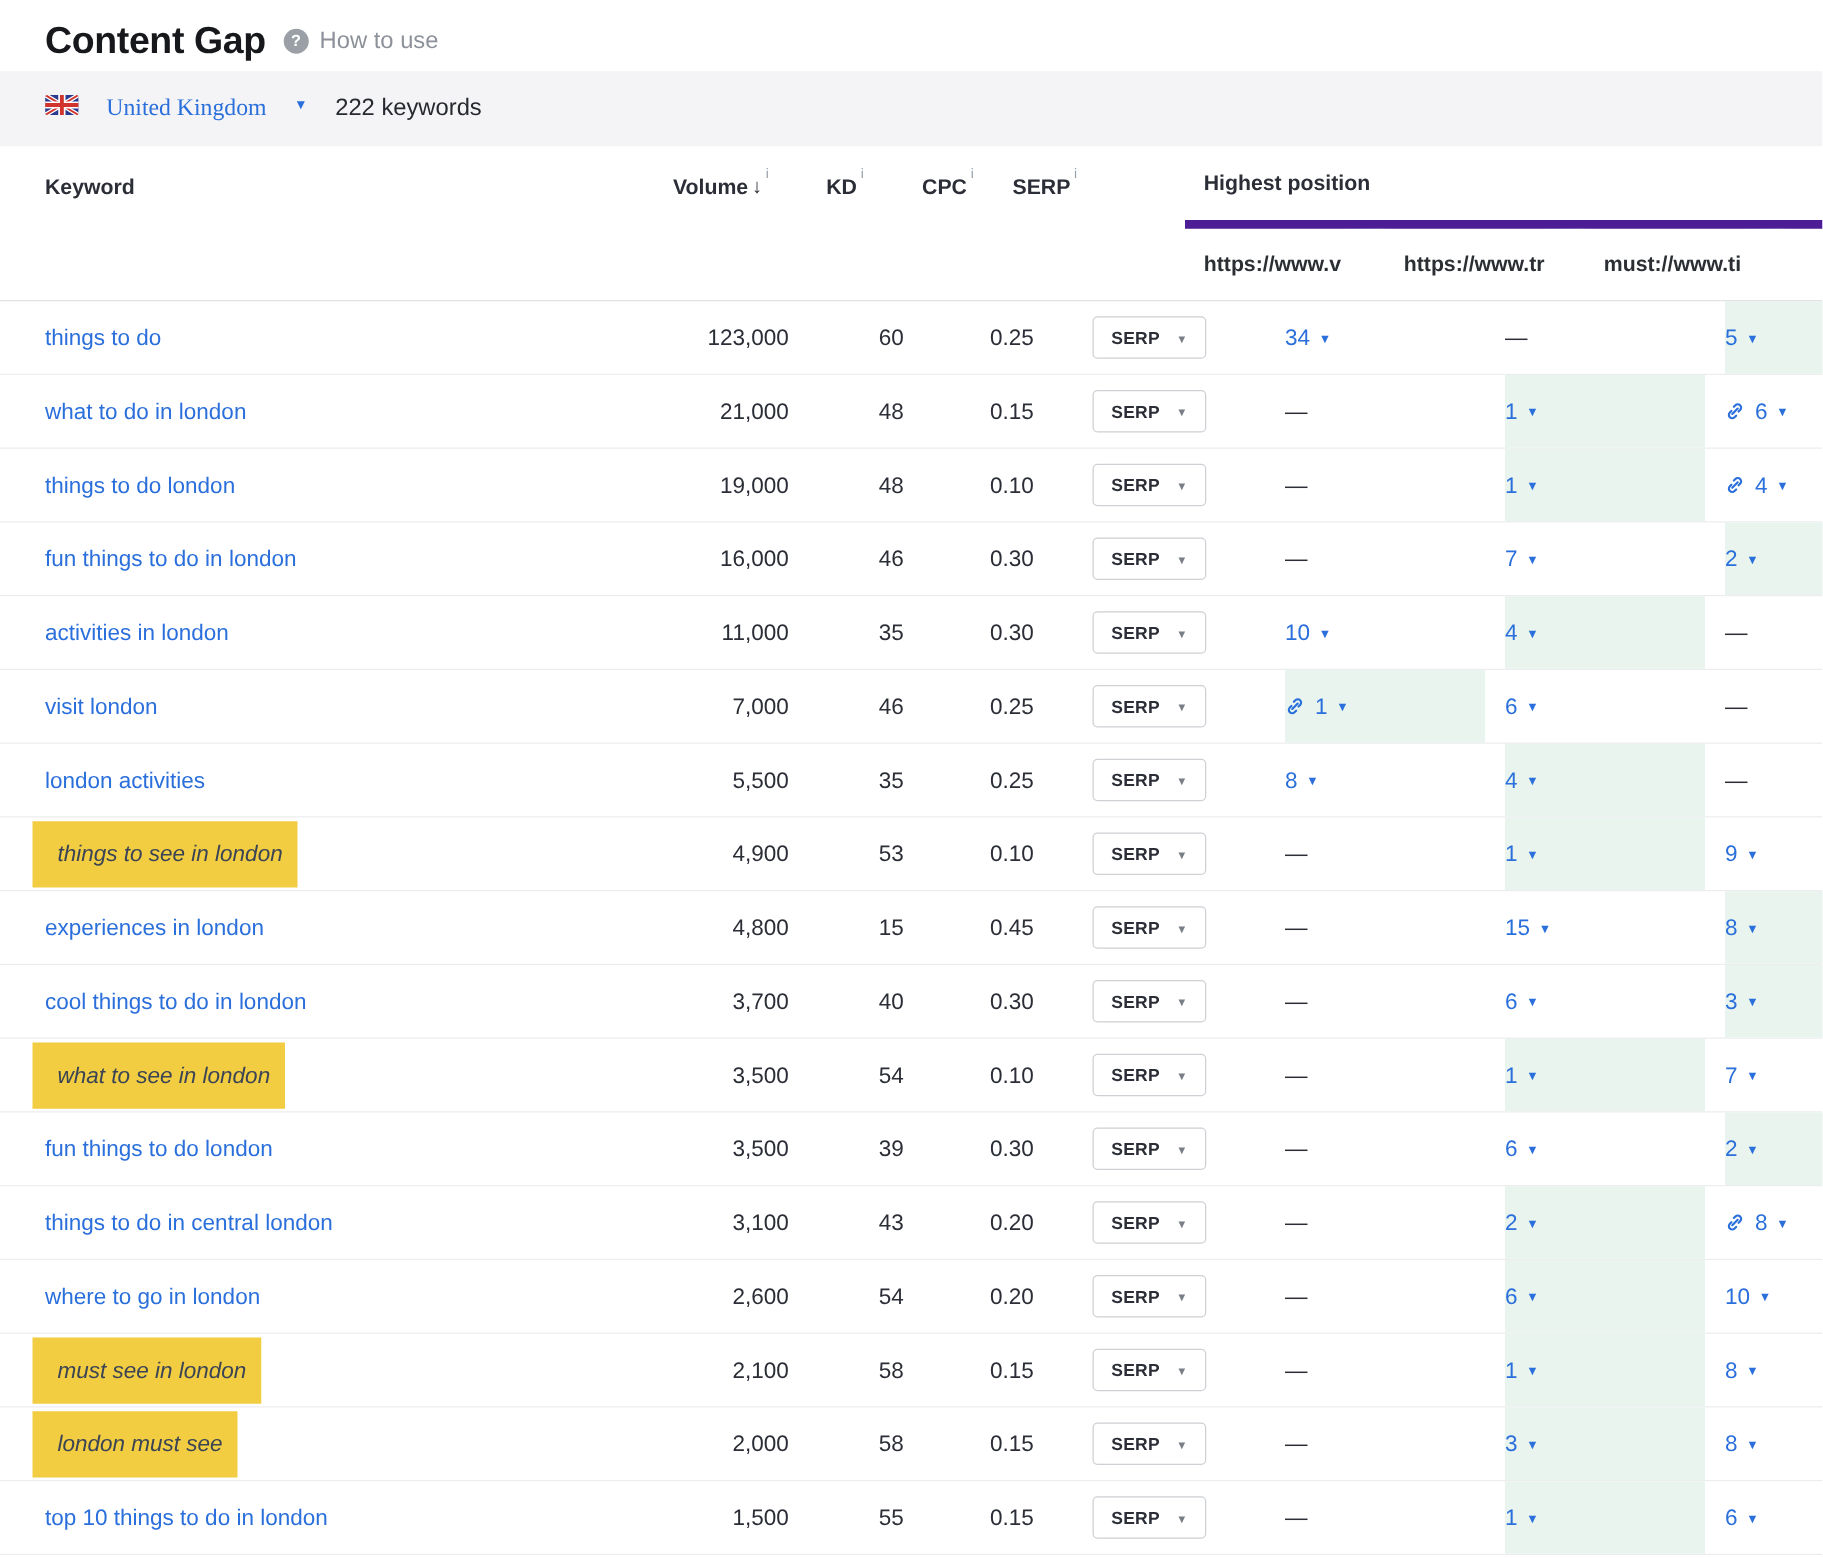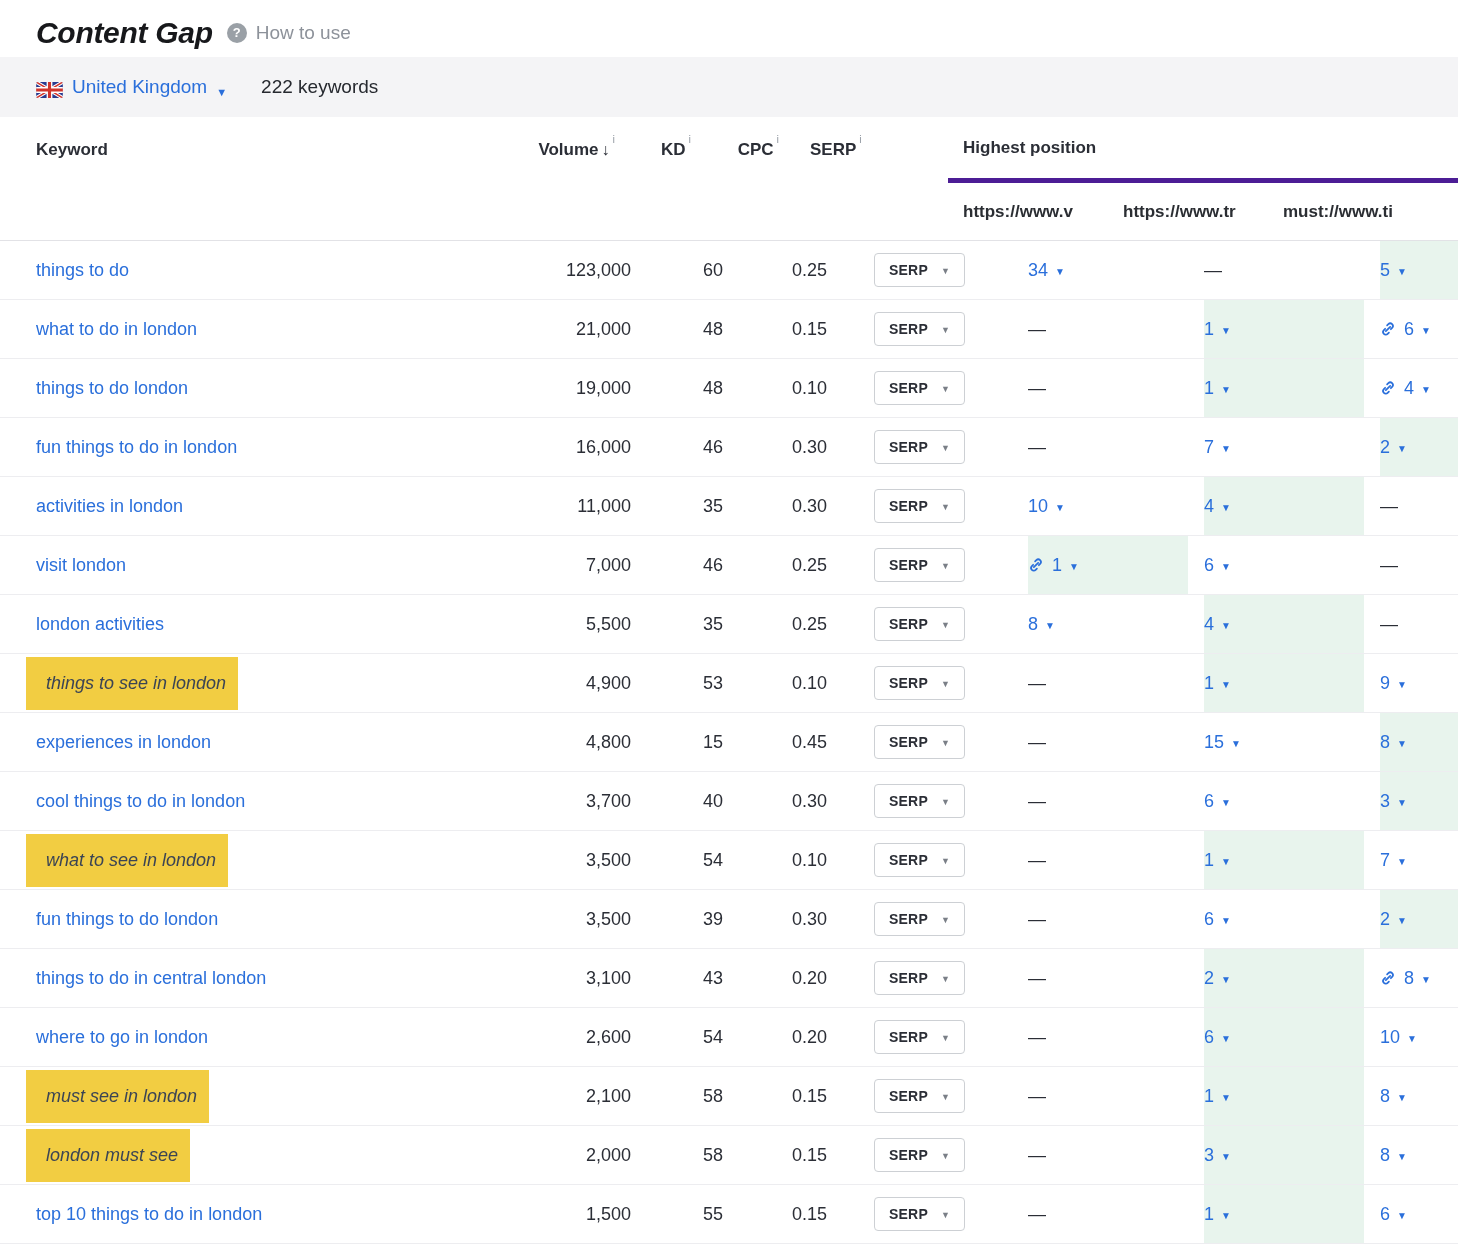--- a/index.html
+++ b/index.html
@@ -18,60 +18,60 @@
     color:var(--text-dark);
     overflow-x:hidden;
   }
   
   .page-header{
     height:57px;
     display:flex;align-items:center;gap:14px;
     padding:8px 0 0 36px;
   }
   .title{
-    font-size:30px;font-weight:700;color:#17181b;letter-spacing:-0.3px;font-style:italic;
+    font-size:30px;font-weight:700;color:#17181b;letter-spacing:-0.3px;
   }
   .help{
     display:inline-flex;align-items:center;gap:9px;
     color:var(--muted-gray);font-size:19px;cursor:pointer;
   }
   .help-badge{
     width:20px;height:20px;border-radius:50%;
     background:#9aa0a6;color:#fff;
     font-size:13px;font-weight:700;
     display:inline-flex;align-items:center;justify-content:center;
   }
   
   .toolbar{
     height:60px;background:var(--toolbar-bg);
     display:flex;align-items:center;
     padding-left:36px;font-size:19px;
   }
   .country{
-    display:inline-flex;align-items:flex-end;gap:9px;
-    color:var(--link-blue);cursor:pointer;
+    display:inline-flex;align-items:flex-start;gap:22px;
+    color:var(--link-blue);cursor:pointer;font-family:Liberation Serif, serif;
   }
   .flag{border-radius:2px;display:block;}
   .country .caret{font-size:11px;padding-top:2px;}
-  .kw-count{margin-left:34px;color:#26292f;}
+  .kw-count{margin-left:22px;color:#26292f;}
   
   .grid-row{
     display:grid;
     grid-template-columns:480px 135px 76px 88px 169px 160px 160px 160px 30px;
     align-items:stretch;
   }
   .cell{display:flex;align-items:center;}
   .num{justify-content:flex-end;}
   
   .thead-top{height:66px;}
   .thead-urls{height:58px;border-bottom:1px solid #e2e2e6;}
   .th{font-weight:700;color:#2b2e36;font-size:17px;}
   .keyword-h{padding-left:36px;}
   .serp-h{padding-left:31px;}
-  .hp-cell{grid-column:6/10;border-bottom:5px solid #4c1d95;padding-left:15px;}
+  .hp-cell{grid-column:6/10;border-bottom:7px solid #4c1d95;padding-left:15px;}
   .sort-arrow{font-size:16px;margin-left:3px;}
   sup.info{
     font-size:11px;font-weight:400;color:#9aa0a8;
     margin-left:3px;align-self:flex-start;padding-top:16px;
   }
   .url-h{
     position:relative;overflow:hidden;white-space:nowrap;
     padding-left:15px;color:#2b2e33;
   }
   .url-h::after{

